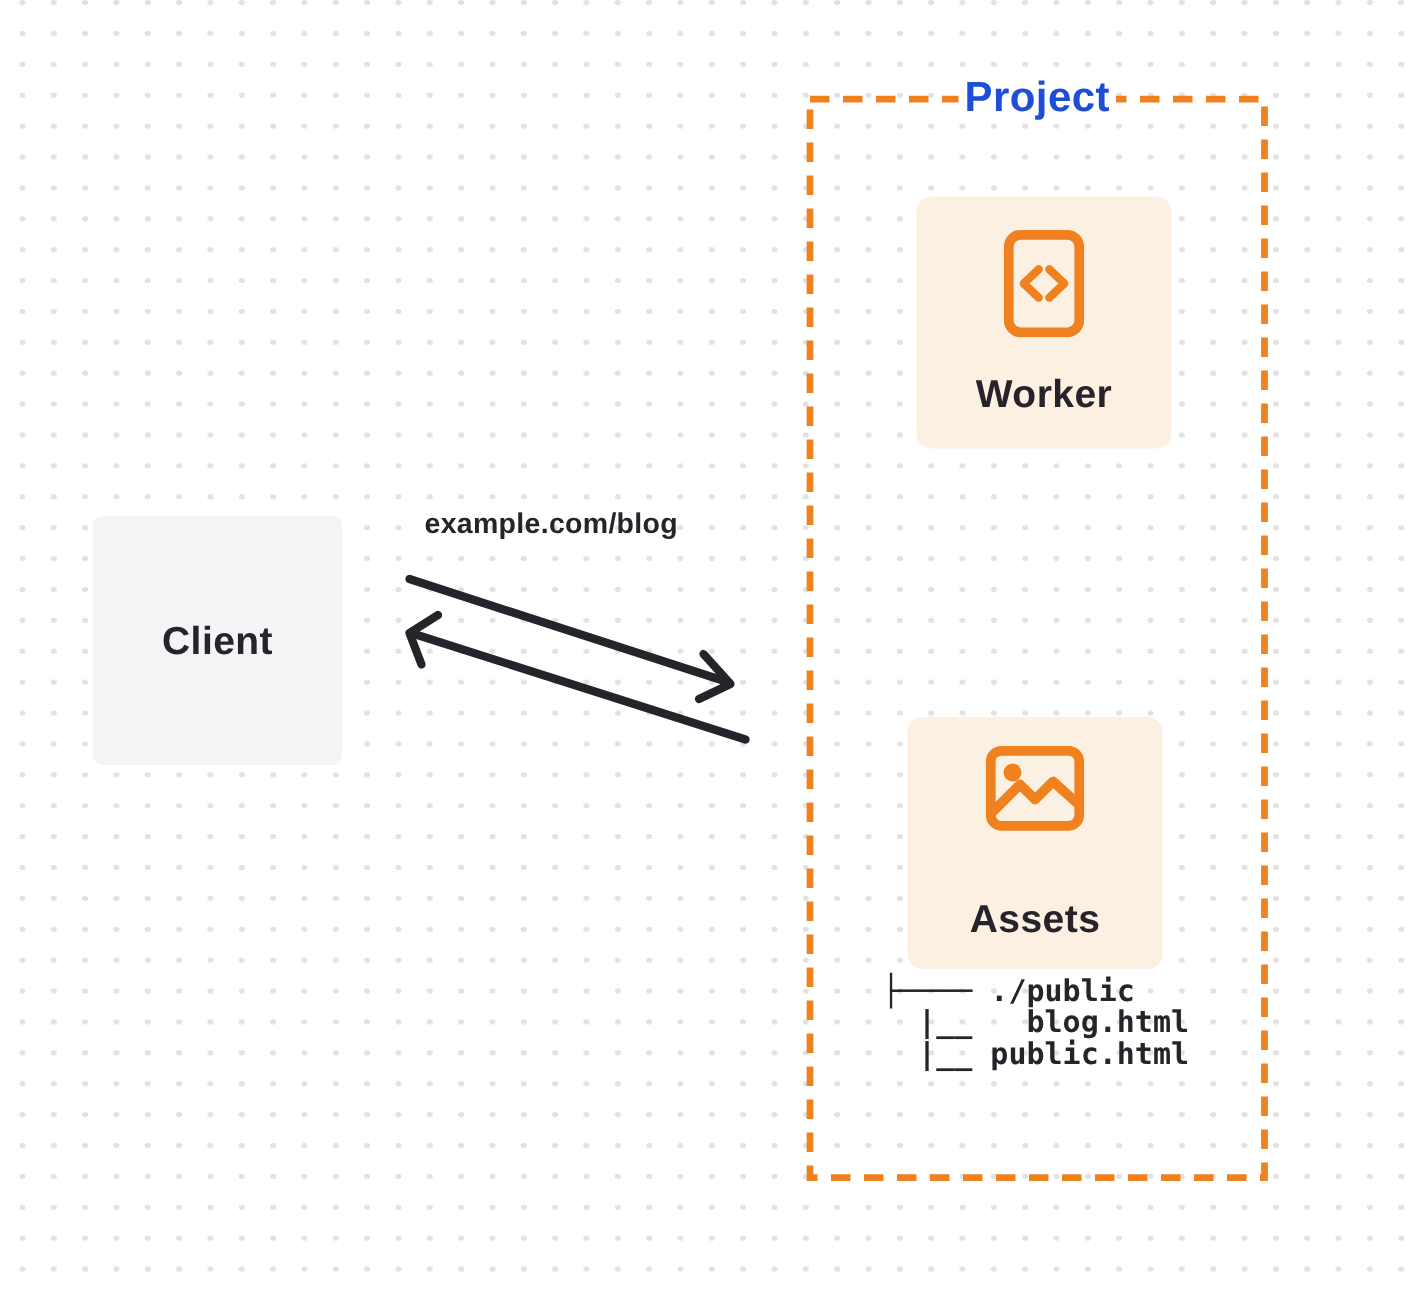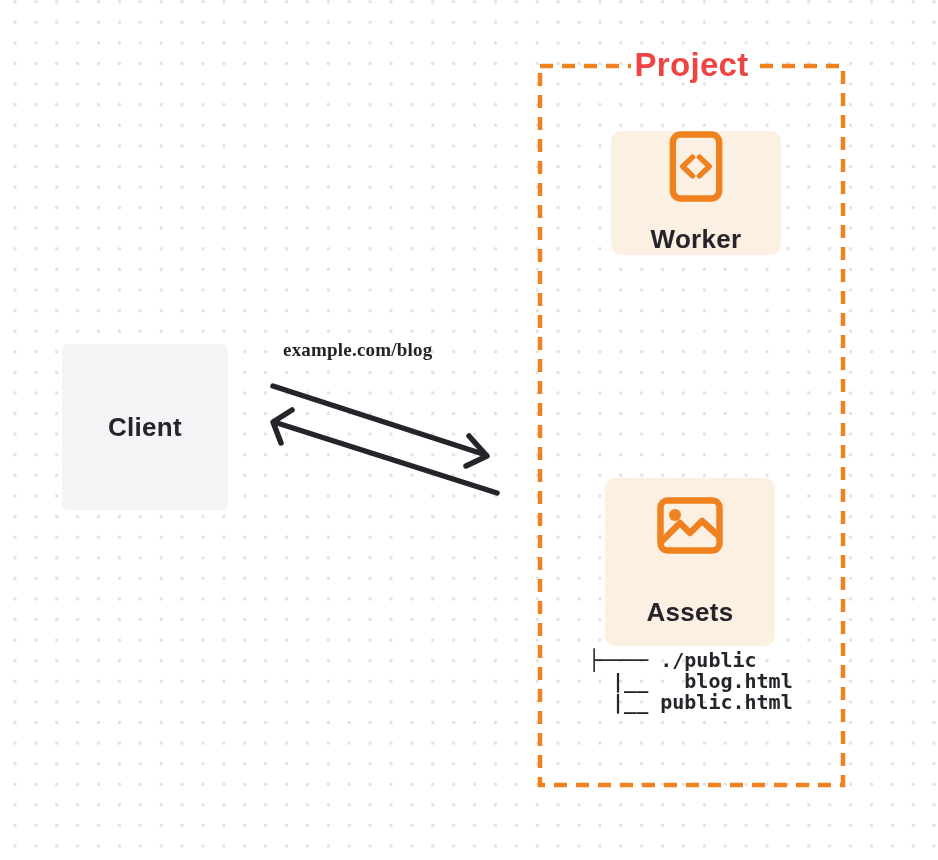--- a/index.html
+++ b/index.html
@@ -46,44 +46,43 @@
   }
   .request-url-label {
     position: absolute;
     left: 283px;
     top: 339px;
     font-size: 19px;
     font-weight: bold;
     color: #26242a;
     letter-spacing: 0.2px;
     white-space: nowrap;
-    font-family: Liberation Serif, serif;
   }
   .project-label-wrap {
     position: absolute;
     left: 540px;
     top: 51px;
     width: 303px;
     text-align: center;
     line-height: 28px;
   }
   .project-label {
     display: inline-block;
     background: #ffffff;
     padding: 0 4px;
-    font-size: 33px;
+    font-size: 28px;
     font-weight: bold;
-    color: #ef4444;
+    color: #1d4ed8;
     letter-spacing: 0.3px;
   }
   .worker-node {
     left: 611px;
     top: 131px;
     width: 170px;
-    height: 124px;
+    height: 168px;
     background: #fcf0e2;
     border-radius: 10px;
     gap: 22px;
   }
   .assets-node {
     left: 605px;
     top: 478px;
     width: 170px;
     height: 168px;
     background: #fcf0e2;

